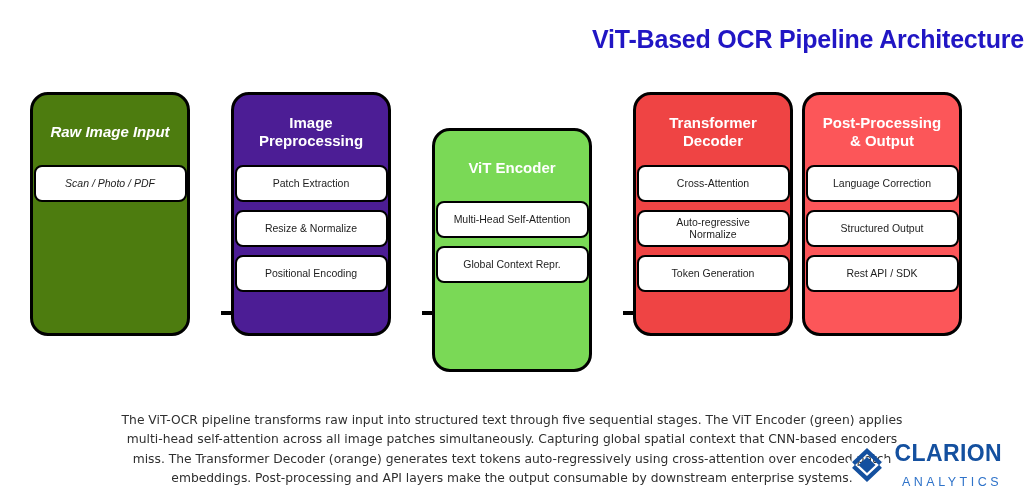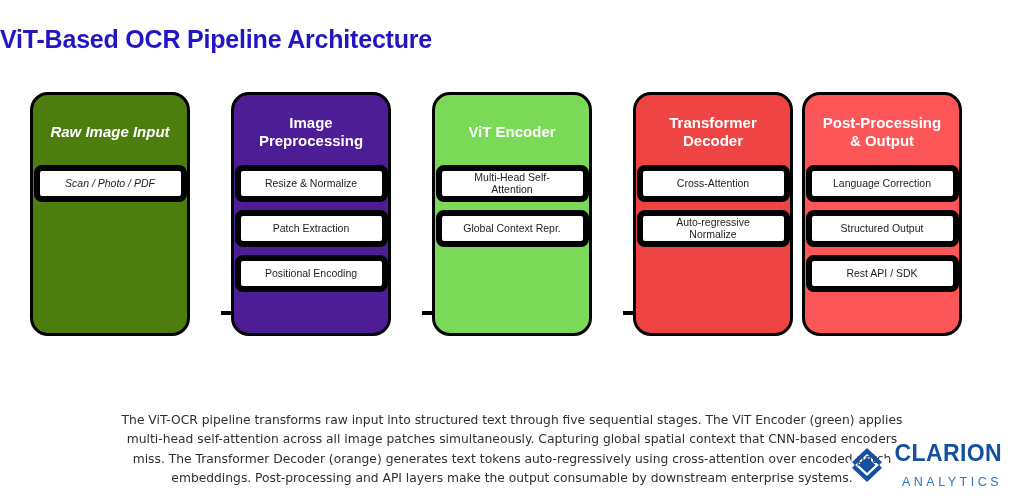--- a/index.html
+++ b/index.html
@@ -16,21 +16,21 @@
     height: 496px;
     background: #ffffff;
   }
 
   
   .title {
     position: absolute;
     top: 25px;
     left: 0;
     width: 1024px;
-    text-align: left;
+    text-align: right;
     font-size: 25px;
     font-weight: bold;
     color: #2116c4;
     letter-spacing: -0.2px;
   }
 
   
   .stage-row {
     position: absolute;
     top: 92px;
@@ -46,21 +46,21 @@
     height: 244px;
     border: 3px solid #000000;
     border-radius: 18px;
     padding: 18px 10px 0 10px;
     display: flex;
     flex-direction: column;
     align-items: center;
   }
   .stage.s0 { left: 0px;   background: #4d7c0f; font-style: italic; }
   .stage.s1 { left: 201px; background: #4c1d95; }
-  .stage.s2 { left: 402px; background: #7ad956; }
+  .stage.s2 { left: 402px; background: #7ad956; margin-top: 36px; }
   .stage.s3 { left: 603px; background: #ef4444; }
   .stage.s4 { left: 772px; background: #fc5659; }
 
   .stage-title {
     color: #ffffff;
     font-size: 15px;
     font-weight: bold;
     text-align: center;
     line-height: 1.22;
     white-space: pre-line;
@@ -77,21 +77,21 @@
     width: 100%;
     display: flex;
     flex-direction: column;
     gap: 8px;
     align-items: center;
   }
   .item {
     width: 153px;
     height: 37px;
     background: #ffffff;
-    border: 6px solid #000000;
+    border: 2px solid #000000;
     border-radius: 8px;
     display: flex;
     align-items: center;
     justify-content: center;
     font-size: 10.5px;
     color: #1d1d1d;
     text-align: center;
     line-height: 1.1;
     padding: 0 13px;
   }
@@ -183,22 +183,22 @@
 
     <div class="arrow a0">
       <div class="shaft"></div>
       <div class="head"></div>
     </div>
 
     <div class="stage s1">
       <div class="stage-title">Image
 Preprocessing</div>
       <div class="items">
+        <div class="item">Patch Extraction</div>
         <div class="item">Resize &amp; Normalize</div>
-        <div class="item">Patch Extraction</div>
         <div class="item">Positional Encoding</div>
       </div>
     </div>
 
     <div class="arrow a1">
       <div class="shaft"></div>
       <div class="head"></div>
     </div>
 
     <div class="stage s2">
@@ -213,20 +213,21 @@
       <div class="shaft"></div>
       <div class="head"></div>
     </div>
 
     <div class="stage s3">
       <div class="stage-title">Transformer
 Decoder</div>
       <div class="items">
         <div class="item">Cross-Attention</div>
         <div class="item">Auto-regressive Normalize</div>
+        <div class="item">Token Generation</div>
       </div>
     </div>
 
     <div class="arrow a3">
       <div class="shaft"></div>
       <div class="head"></div>
     </div>
 
     <div class="stage s4">
       <div class="stage-title">Post-Processing

